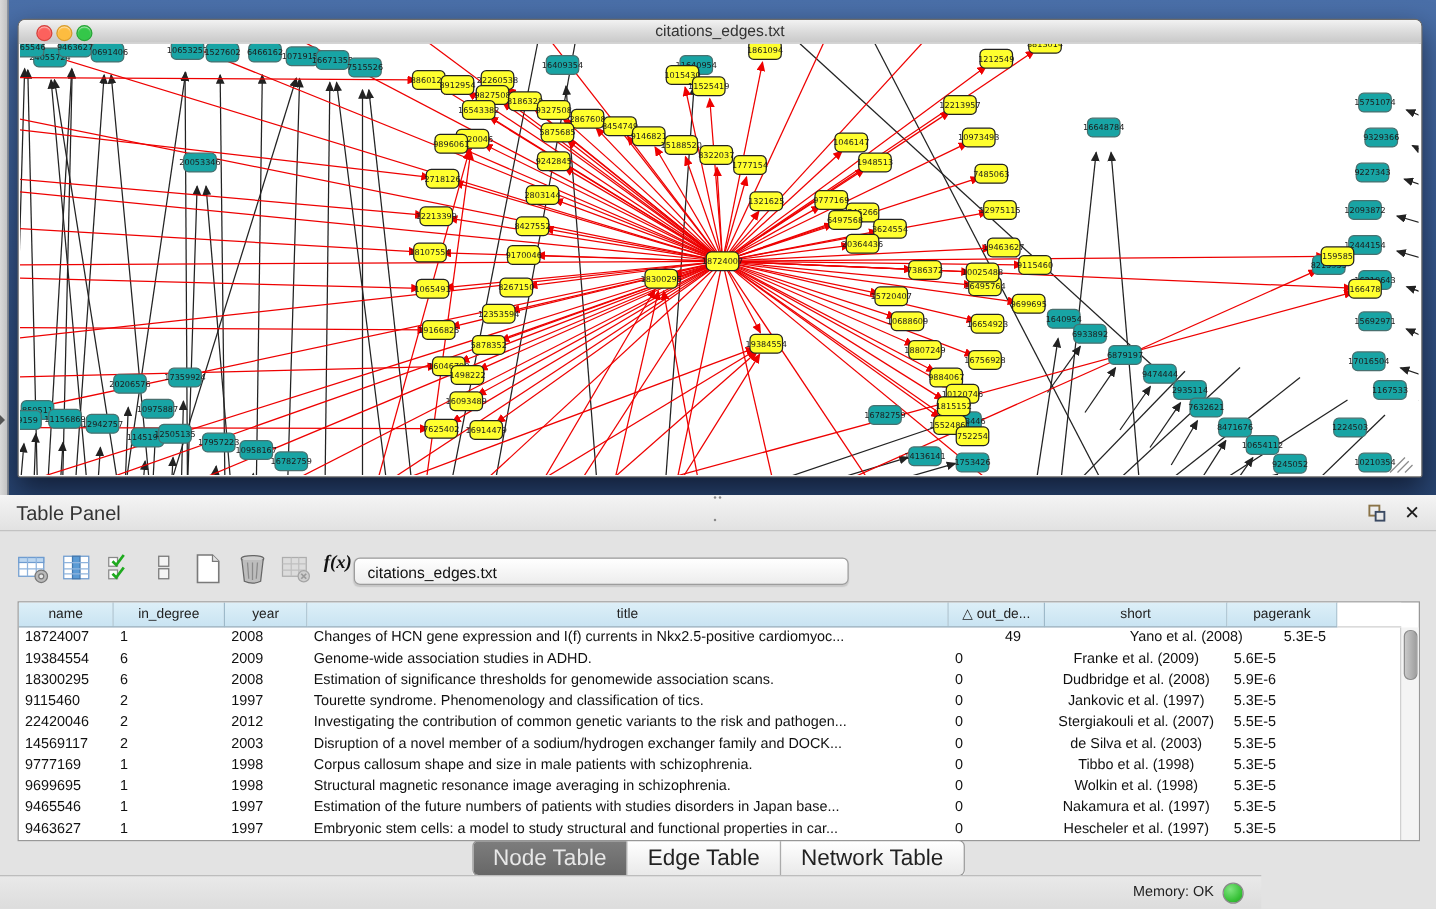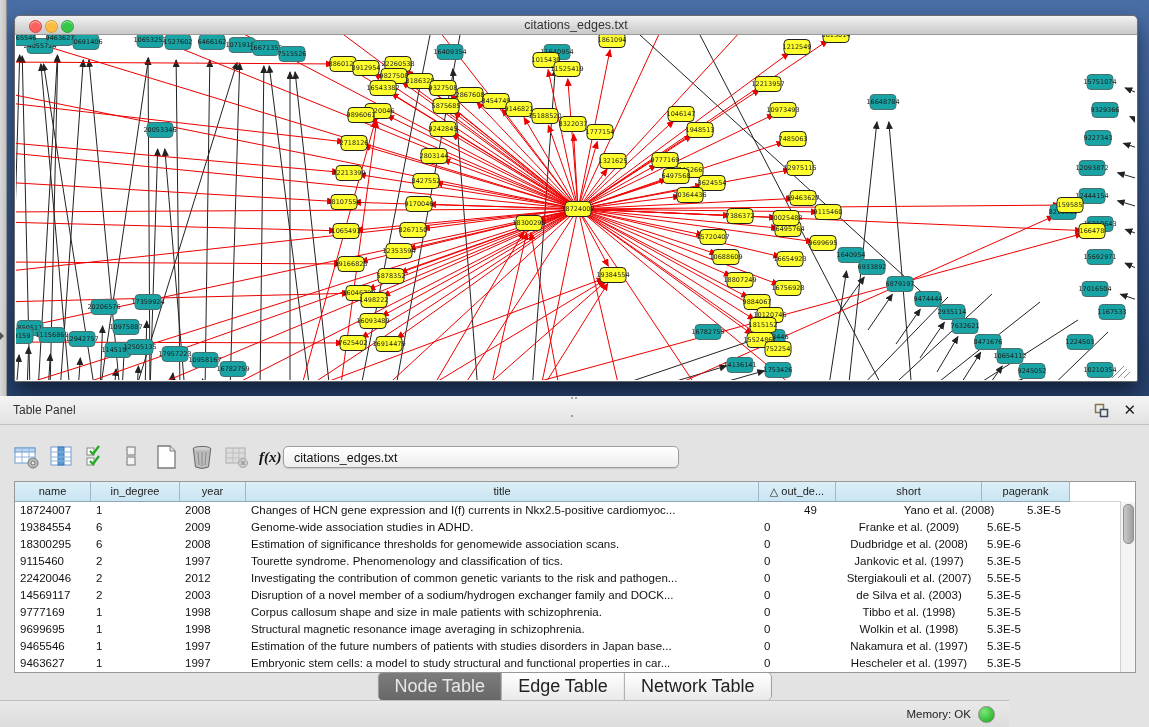--- a/index.html
+++ b/index.html
@@ -50,27 +50,27 @@
   
   .table-panel{
     position:absolute;left:0;top:396px;width:1149px;height:331px;
     background:#e3e3e3;
   }
   .panel-header{
     position:absolute;left:0;top:0;width:1149px;height:28px;
     background:linear-gradient(180deg,#f4f4f4,#e2e2e2);
     border-bottom:1px solid #c2c2c2;
   }
-  .panel-header .panel-title{position:absolute;left:13px;top:7px;font-size:12px;color:#333;}
+  .panel-header .panel-title{position:absolute;left:13px;top:7px;font-size:16px;color:#333;}
   .float-icon{position:absolute;right:40px;top:7px;width:15px;height:15px;cursor:pointer;}
   .close-icon{position:absolute;right:13px;top:5px;font-size:15px;font-weight:bold;color:#1a1a1a;cursor:pointer;}
   .splitter-dot{position:absolute;left:570px;top:1px;width:10px;height:4px;}
   .splitter-dot i{display:inline-block;width:2px;height:2px;background:#8a8a8a;border-radius:50%;margin:0 1px;vertical-align:top;}
   .toolbar{
-    position:absolute;left:14px;top:46px;height:30px;display:flex;align-items:center;
+    position:absolute;left:14px;top:46px;height:30px;display:flex;align-items:flex-start;
   }
   .tb-icon{width:26px;height:26px;margin-right:9px;position:relative;cursor:pointer;}
   .tb-icon svg{position:absolute;left:0;top:0;}
   .fx-label{font-family:"Liberation Serif",serif;font-style:italic;font-weight:bold;font-size:15px;color:#111;margin-right:14px;cursor:pointer;}
   .combo{
     position:absolute;left:283px;top:50px;width:396px;height:22px;
     border:1px solid #9d9d9d;border-radius:5px;
     background:linear-gradient(180deg,#ffffff,#ededed);
     box-shadow:0 1px 1px rgba(0,0,0,.12);
     font-size:12.5px;color:#111;line-height:22px;padding-left:10px;box-sizing:border-box;

